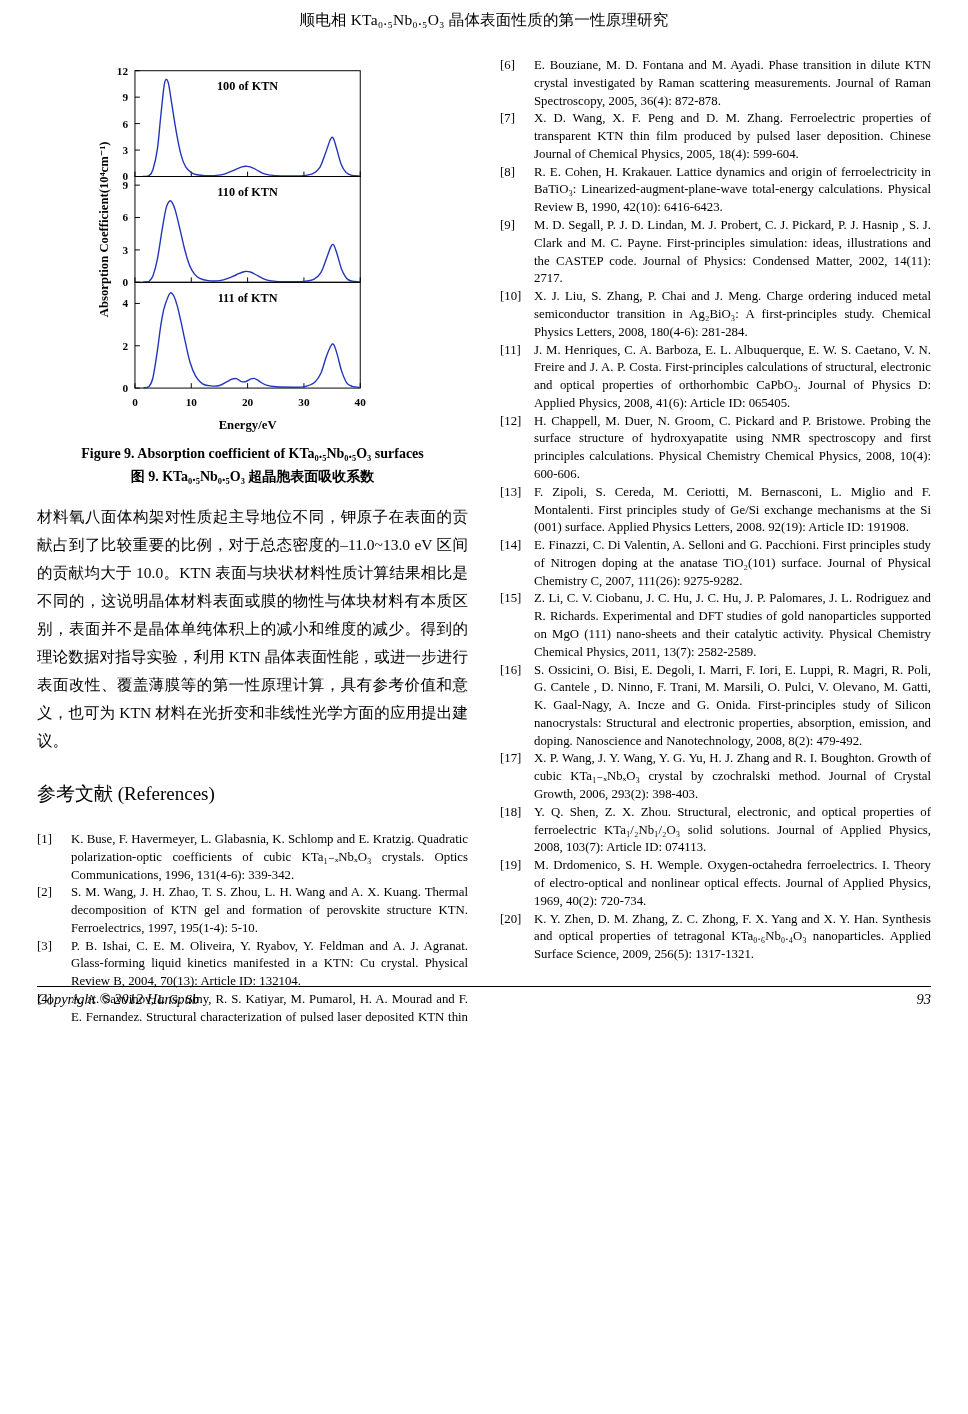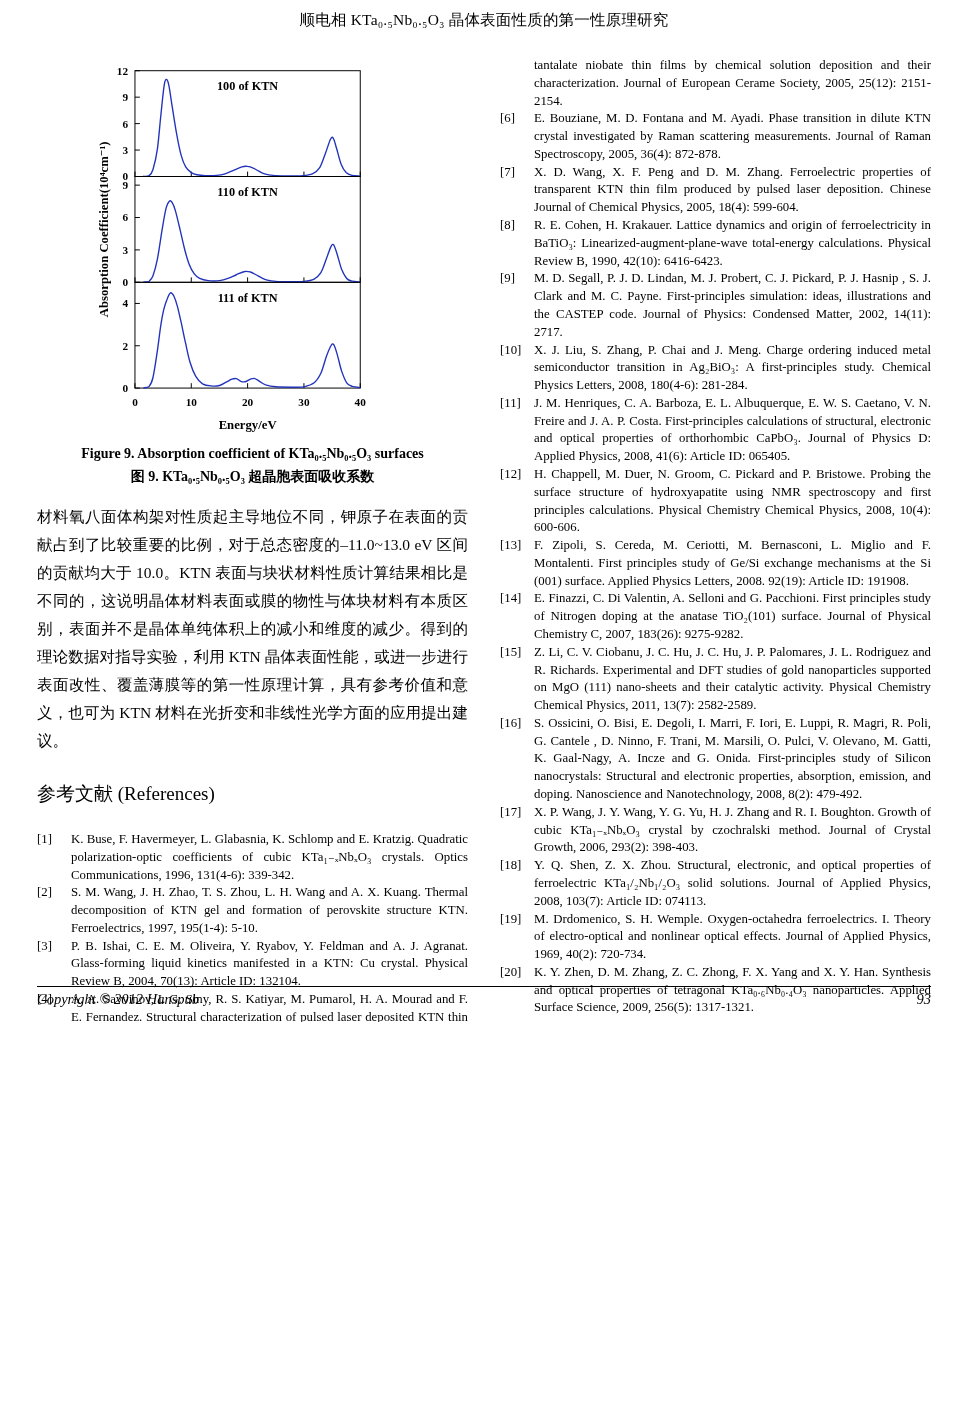--- a/index.html
+++ b/index.html
@@ -139,21 +139,20 @@
           </div>
 
           <div class="ref">
             <span class="ref-num">[5]</span>
             <span class="ref-text">J. Bursik, V. Zelezny and P. Vanek. Preparation of potassium</span>
           </div>
         </div>
     </div>
 
     <div class="col">
-      <div class="ref-cont">tantalate niobate thin films by chemical solution deposition and their characterization. Journal of European Cerame Society, 2005, 25(12): 2151-2154.</div>
 
       <div class="refs">
 
           <div class="ref">
             <span class="ref-num">[6]</span>
             <span class="ref-text">E. Bouziane, M. D. Fontana and M. Ayadi. Phase transition in dilute KTN crystal investigated by Raman scattering measurements. Journal of Raman Spectroscopy, 2005, 36(4): 872-878.</span>
           </div>
 
           <div class="ref">
             <span class="ref-num">[7]</span>
@@ -185,21 +184,21 @@
             <span class="ref-text">H. Chappell, M. Duer, N. Groom, C. Pickard and P. Bristowe. Probing the surface structure of hydroxyapatite using NMR spectroscopy and first principles calculations. Physical Chemistry Chemical Physics, 2008, 10(4): 600-606.</span>
           </div>
 
           <div class="ref">
             <span class="ref-num">[13]</span>
             <span class="ref-text">F. Zipoli, S. Cereda, M. Ceriotti, M. Bernasconi, L. Miglio and F. Montalenti. First principles study of Ge/Si exchange mechanisms at the Si (001) surface. Applied Physics Letters, 2008. 92(19): Article ID: 191908.</span>
           </div>
 
           <div class="ref">
             <span class="ref-num">[14]</span>
-            <span class="ref-text">E. Finazzi, C. Di Valentin, A. Selloni and G. Pacchioni. First principles study of Nitrogen doping at the anatase TiO₂(101) surface. Journal of Physical Chemistry C, 2007, 183(26): 9275-9282.</span>
+            <span class="ref-text">E. Finazzi, C. Di Valentin, A. Selloni and G. Pacchioni. First principles study of Nitrogen doping at the anatase TiO₂(101) surface. Journal of Physical Chemistry C, 2007, 111(26): 9275-9282.</span>
           </div>
 
           <div class="ref">
             <span class="ref-num">[15]</span>
             <span class="ref-text">Z. Li, C. V. Ciobanu, J. C. Hu, J. C. Hu, J. P. Palomares, J. L. Rodriguez and R. Richards. Experimental and DFT studies of gold nanoparticles supported on MgO (111) nano-sheets and their catalytic activity. Physical Chemistry Chemical Physics, 2011, 13(7): 2582-2589.</span>
           </div>
 
           <div class="ref">
             <span class="ref-num">[16]</span>
             <span class="ref-text">S. Ossicini, O. Bisi, E. Degoli, I. Marri, F. Iori, E. Luppi, R. Magri, R. Poli, G. Cantele , D. Ninno, F. Trani, M. Marsili, O. Pulci, V. Olevano, M. Gatti, K. Gaal-Nagy, A. Incze and G. Onida. First-principles study of Silicon nanocrystals: Structural and electronic properties, absorption, emission, and doping. Nanoscience and Nanotechnology, 2008, 8(2): 479-492.</span>

